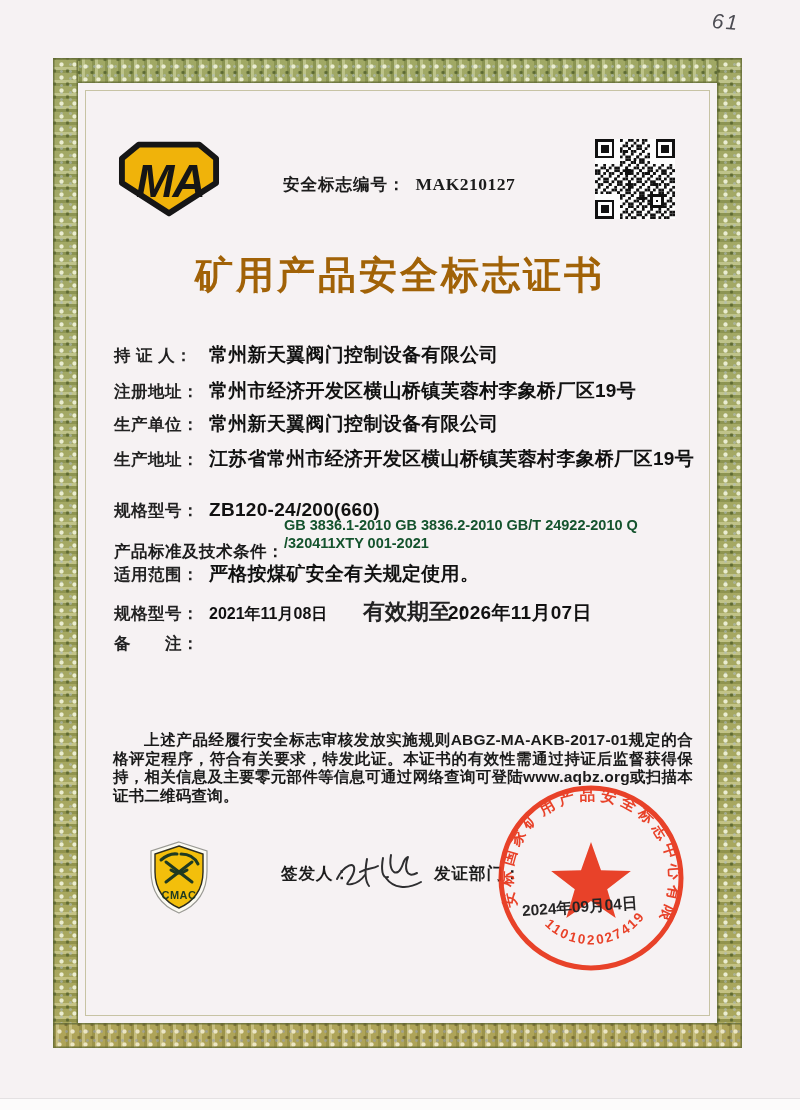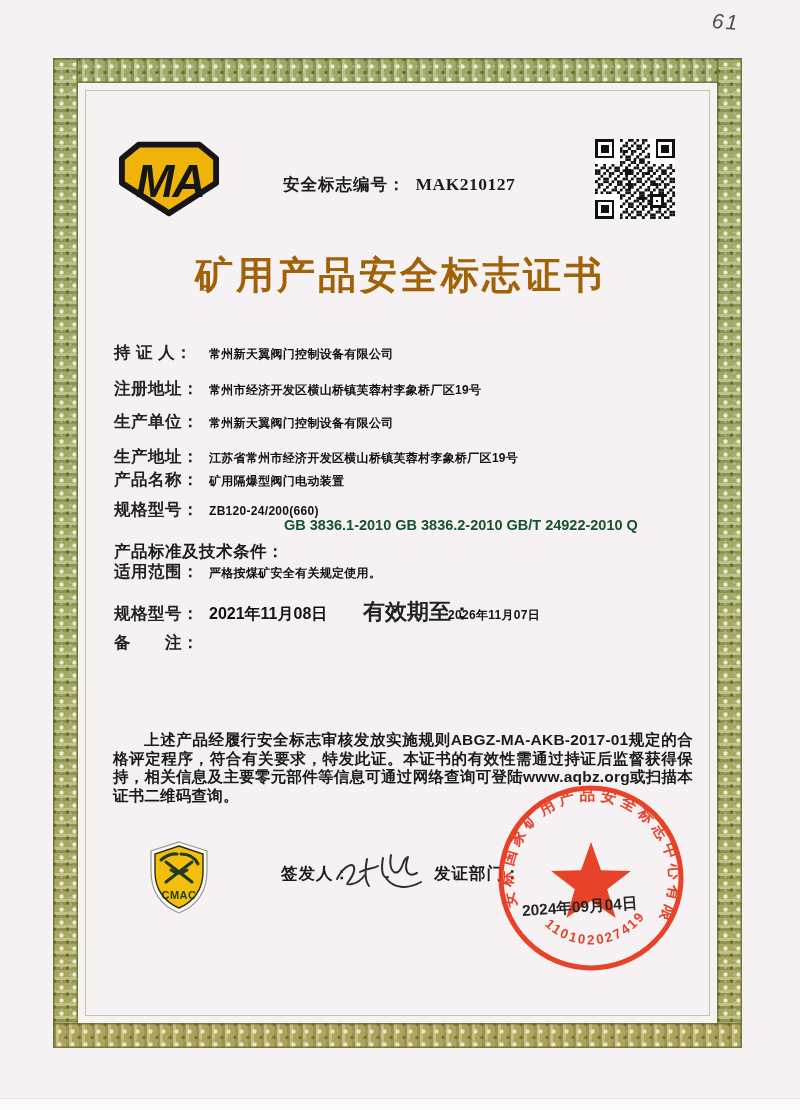--- a/index.html
+++ b/index.html
@@ -52,21 +52,21 @@
   .cert-no{position:absolute;left:283px;top:174px;font-size:16.5px;font-weight:bold;letter-spacing:1px;white-space:nowrap;}
   .cert-no .num{font-family:"Liberation Serif",serif;font-weight:600;font-size:17.5px;letter-spacing:.5px;margin-left:10px;}
   .qr{position:absolute;left:595px;top:139px;}
 
   .title{position:absolute;left:0;top:250px;width:100%;text-align:center;
          font-size:38px;font-weight:900;letter-spacing:3px;color:#a16207;}
 
   
   .row{position:absolute;left:114px;white-space:nowrap;}
   .flabel{display:inline-block;width:95px;font-size:16.5px;font-weight:bold;letter-spacing:.5px;color:#222;}
-  .fvalue{font-size:12px;font-weight:bold;color:#111;letter-spacing:.3px;}
+  .fvalue{font-size:19px;font-weight:bold;color:#111;letter-spacing:.3px;}
   .flabel2{display:inline-block;width:85px;font-size:22px;font-weight:bold;color:#222;}
   .fvalue1{display:inline-block;width:154px;font-size:16px;font-weight:bold;color:#111;}
   .std-label{position:absolute;left:114px;top:529px;font-size:16.5px;font-weight:bold;letter-spacing:.5px;white-space:nowrap;margin-top:12px;}
   .std-val{position:absolute;left:284px;top:517px;width:360px;font-size:14.5px;font-weight:bold;line-height:17.5px;white-space:nowrap;color:#14532d;}
 
   
   .statement{position:absolute;left:113px;top:731px;width:580px;font-size:15.5px;font-weight:bold;
              line-height:18.5px;text-indent:31px;text-align:justify;color:#1a1a1a;letter-spacing:.2px;}
 
   
@@ -155,30 +155,28 @@
   </div>
   <div class="row" style="top:378px">
     <span class="flabel">注册地址：</span><span class="fvalue">常州市经济开发区横山桥镇芙蓉村李象桥厂区19号</span>
   </div>
   <div class="row" style="top:411px">
     <span class="flabel">生产单位：</span><span class="fvalue">常州新天翼阀门控制设备有限公司</span>
   </div>
   <div class="row" style="top:446px">
     <span class="flabel">生产地址：</span><span class="fvalue">江苏省常州市经济开发区横山桥镇芙蓉村李象桥厂区19号</span>
   </div>
-  <div class="row" style="top:469px">
-    <span class="flabel">产品名称：</span><span class="fvalue">矿用隔爆型阀门电动装置</span>
-  </div>
   <div class="row" style="top:499px">
     <span class="flabel">规格型号：</span><span class="fvalue">ZB120-24/200(660)</span>
   </div>
 
   <div class="std-label">产品标准及技术条件：</div>
   <div class="std-val">
     <div>GB 3836.1-2010 GB 3836.2-2010 GB/T 24922-2010 Q</div>
+    <div>/320411XTY 001-2021</div>
   </div>
 
   <div class="row" style="top:561px">
     <span class="flabel">适用范围：</span><span class="fvalue">严格按煤矿安全有关规定使用。</span>
   </div>
   <div class="row" style="top:597px">
     <span class="flabel">规格型号：</span><span class="fvalue1">2021年11月08日</span><span class="flabel2">有效期至：</span><span class="fvalue">2026年11月07日</span>
   </div>
   <div class="row" style="top:632px">
     <span class="flabel" style="width:auto">备　　注：</span><span class="fvalue"></span>

